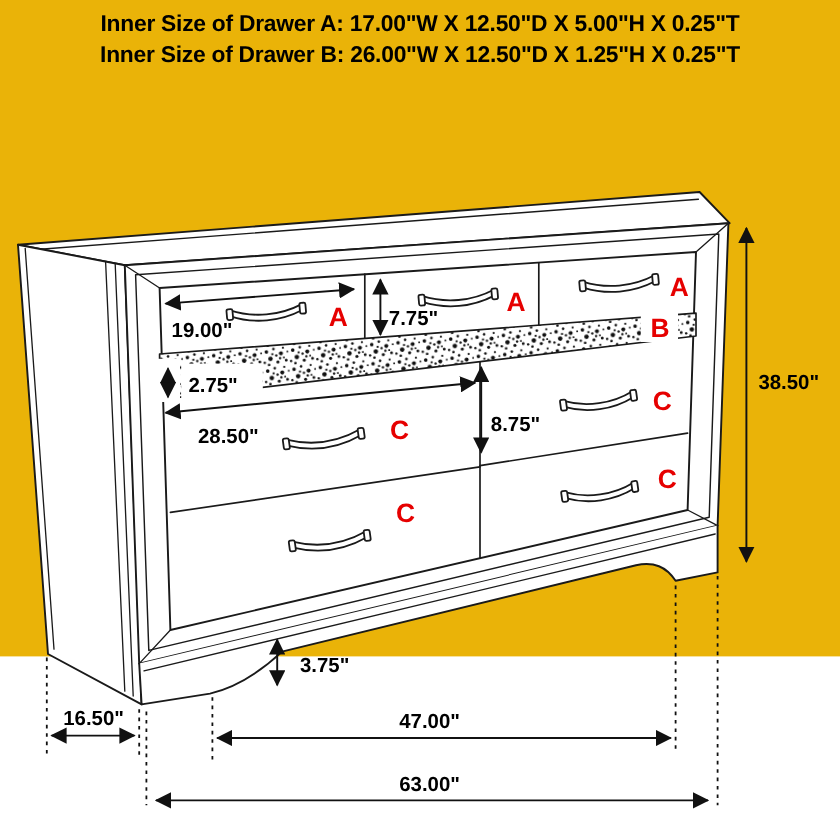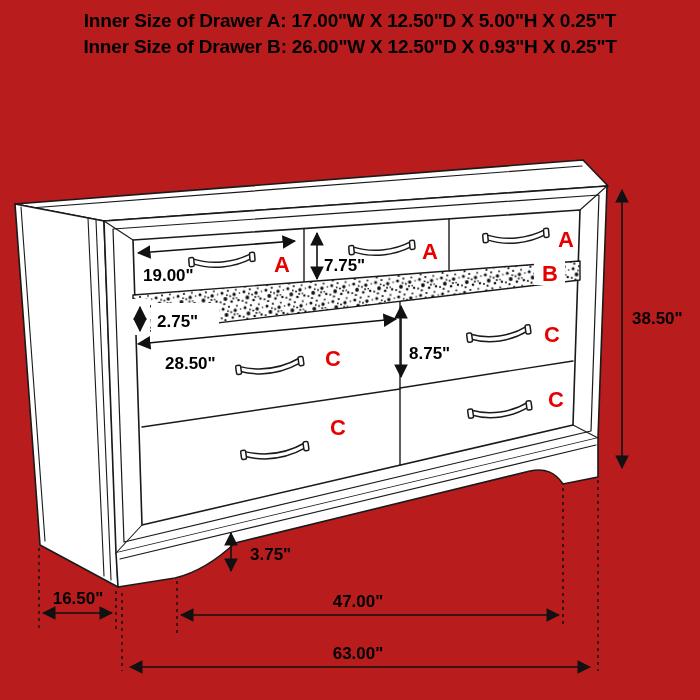--- a/index.html
+++ b/index.html
@@ -1,32 +1,32 @@
 <!DOCTYPE html>
 <html><head>
 <meta charset="utf-8">
 <style>
   html,body{margin:0;padding:0;background:#ffffff;width:700px;height:700px;overflow:hidden;}
-  #stage{position:relative;width:700px;height:700px;background:#b91c1c;
+  #stage{position:relative;width:700px;height:547px;background:#eab308;
          font-family:"Liberation Sans",sans-serif;}
   #header{position:absolute;top:8px;left:0;width:700px;text-align:center;
           font-weight:bold;font-size:19px;line-height:26px;color:#000;letter-spacing:-0.2px;}
   #drawing{position:absolute;top:0;left:0;}
   svg text{font-family:"Liberation Sans",sans-serif;font-weight:bold;}
   .dim-label{font-size:17px;fill:#000;}
   .letter{font-size:22px;}
 </style>
 </head>
 <body>
 
 <div id="stage">
 
   <div id="header">
     <div>Inner Size of Drawer A: 17.00"W X 12.50"D X 5.00"H X 0.25"T</div>
-    <div>Inner Size of Drawer B: 26.00"W X 12.50"D X 0.93"H X 0.25"T</div>
+    <div>Inner Size of Drawer B: 26.00"W X 12.50"D X 1.25"H X 0.25"T</div>
   </div>
 
   <svg id="drawing" width="700" height="700" viewBox="0 0 700 700">
     <defs>
       <marker id="arr" viewBox="0 0 10 10" refX="9.2" refY="5" markerWidth="8.5" markerHeight="8.5" orient="auto-start-reverse">
         <path d="M0,0 L10,5 L0,10 z" fill="#111"></path>
       </marker>
       <pattern id="speckle" width="22" height="16" patternUnits="userSpaceOnUse" patternTransform="rotate(-4)">
         <rect width="22" height="16" fill="#fff"></rect>
         <circle cx="3" cy="4" r="1.5" fill="#111"></circle>

